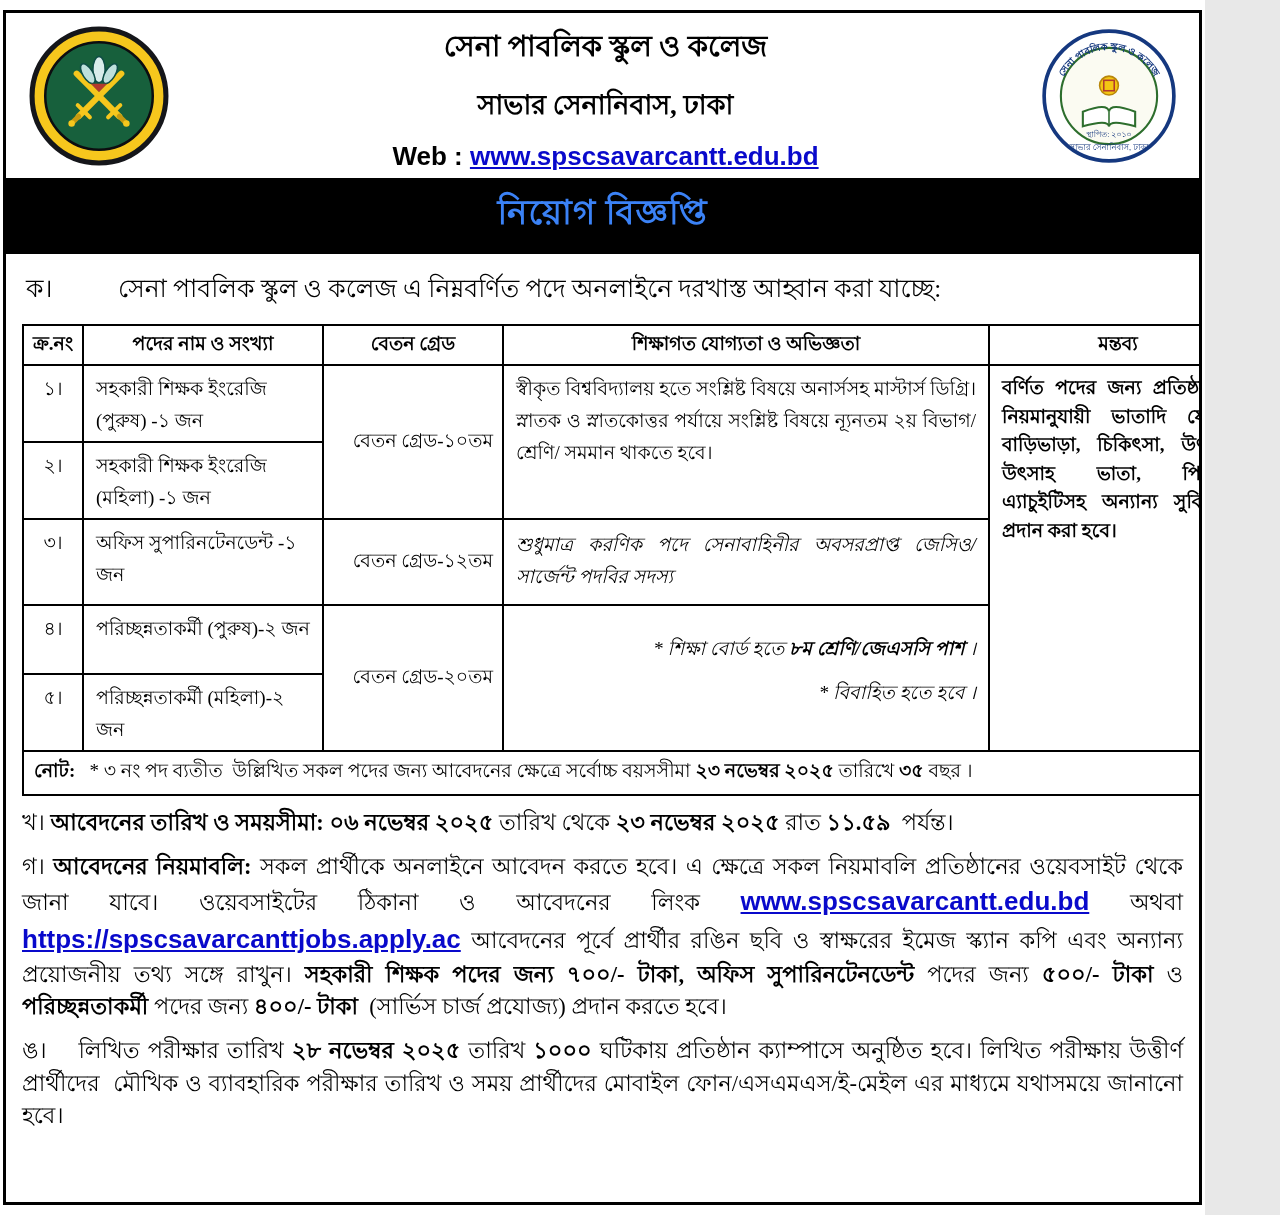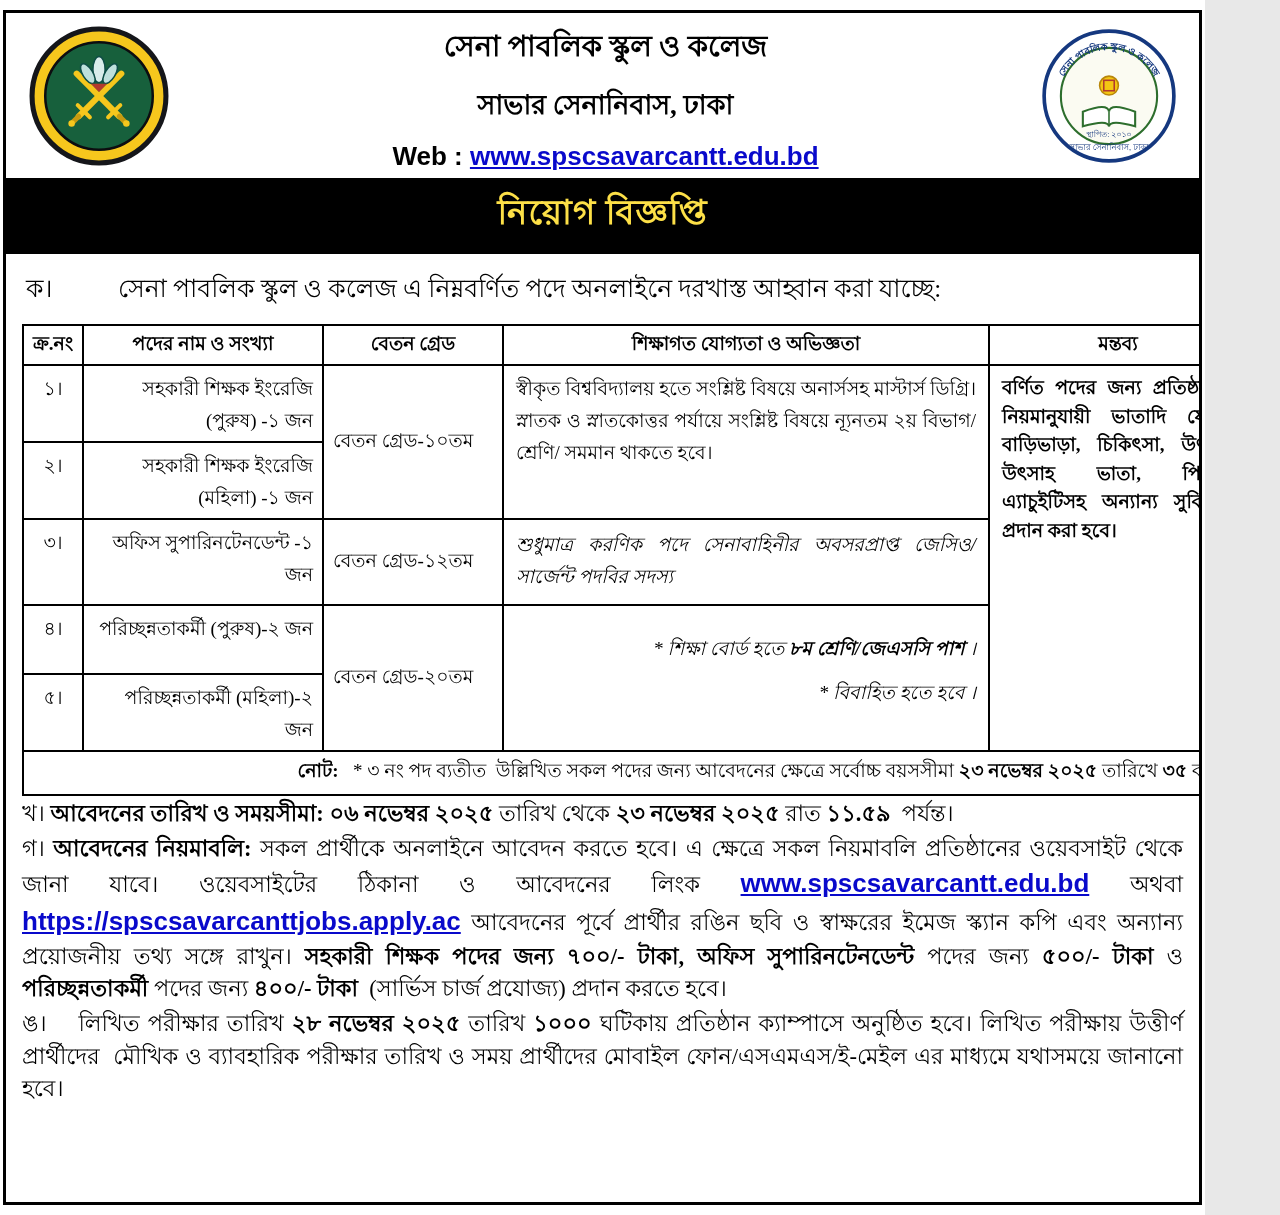--- a/index.html
+++ b/index.html
@@ -11,46 +11,46 @@
   
   .header { display:flex; align-items:center; padding:10px 22px 6px; }
   .logo-box { flex:0 0 auto; }
   .header-center { flex:1; text-align:center; padding:0 10px; }
   .school-name { font-size:29px; font-weight:700; margin-bottom:12px; }
   .school-loc  { font-size:27px; font-weight:700; margin-bottom:12px; }
   .web-line { font-size:26px; font-weight:700; font-family:"Liberation Sans","DejaVu Sans",sans-serif;text-align:center; }
   .web-line .url { color:#0909cb; text-decoration:underline; cursor:pointer; }
 
   
-  .banner { background:#000; color:#fde047; text-align:center; font-size:34px; font-weight:700; padding:8px 0 11px; letter-spacing:1px; }
+  .banner { background:#000; color:#3b82f6; text-align:center; font-size:34px; font-weight:700; padding:8px 0 11px; letter-spacing:1px; }
 
   
   .content { padding:2px 16px 0; flex:1; display:flex; flex-direction:column; }
   .intro { font-size:25px; margin:13px 0 12px 4px; }
   .intro .marker { display:inline-block; width:92px; }
 
   
   table { width:100%; border-collapse:collapse; table-layout:fixed; font-size:19px; }
-  th,td { border:2px solid #000; padding:3px 9px; vertical-align:top; word-wrap:break-word;text-align:right; }
+  th,td { border:2px solid #000; padding:3px 9px; vertical-align:top; word-wrap:break-word; }
   th { text-align:center; font-weight:700; padding:3px 4px; }
   td.sl { text-align:center; padding-top:8px; }
   td.post { padding-top:8px; padding-left:12px; }
-  td.grade { text-align:left; vertical-align:middle; }
+  td.grade { text-align:right; vertical-align:middle; }
   td.qual { text-align:justify; padding:8px 12px; }
   td.qual-mid { vertical-align:middle;font-style:italic; }
   td.remarks { text-align:justify; padding:8px 12px; line-height:1.5;font-weight:bold; }
   tr.r-teacher { height:66px; }
   tr.r-office  { height:86px; }
   tr.r-cleaner { height:69px; }
   .qline { margin-bottom:12px; }
   .qline:last-child { margin-bottom:12px; }
   td.note-cell { padding:4px 10px 6px; }
 
   
-  .para { font-size:22.5px; line-height:1.45; text-align:justify; margin-top:2px; }
+  .para { font-size:22.5px; line-height:1.45; text-align:justify; margin-top:11px; }
   .para:first-of-type { margin-top:13px; }
   .b { font-weight:700; }
   .latin { font-family:"DejaVu Sans","Liberation Sans",sans-serif; font-size:24px; }
   .lnk { font-family:"Liberation Sans","DejaVu Sans",sans-serif; font-weight:700; font-size:26px; color:#0909cb; text-decoration:underline; cursor:pointer; }
 </style>
 </head>
 <body>
 
 <div class="page">
   <div class="frame">

